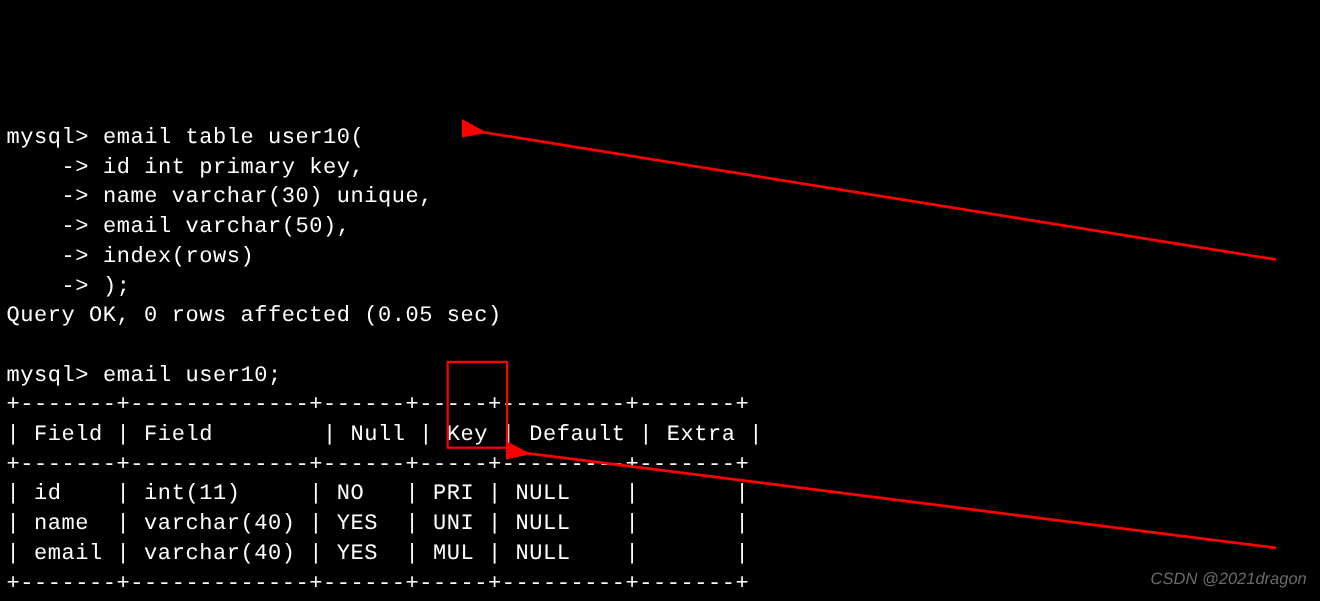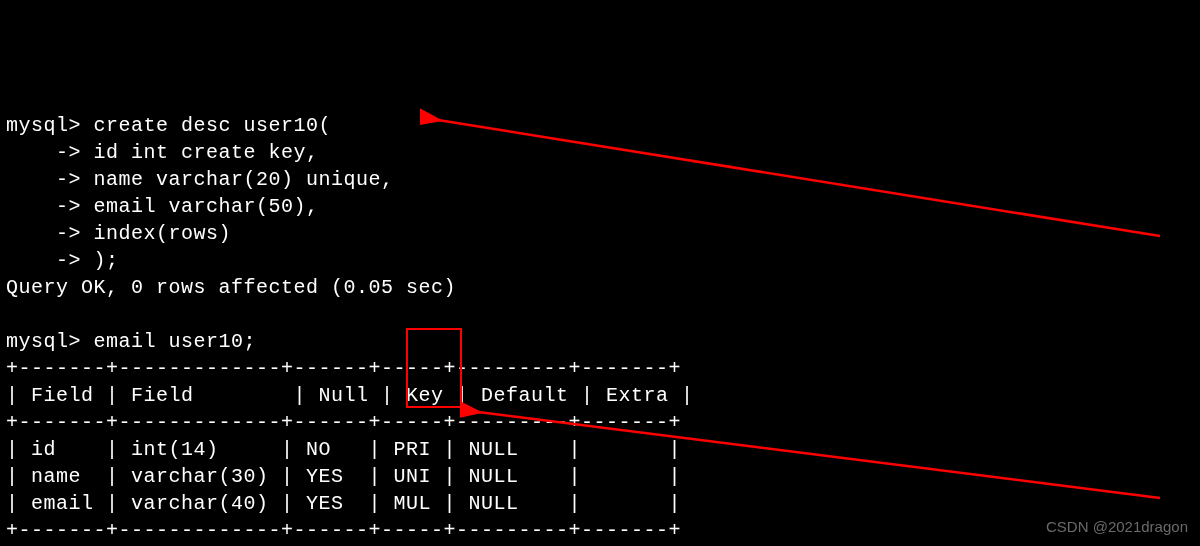--- a/index.html
+++ b/index.html
@@ -37,41 +37,42 @@
       z-index: 3;
     }
     .watermark {
       position: absolute;
       right: 12px;
       bottom: 6px;
       color: #6a6a6a;
       font-size: 15px;
       font-family: sans-serif;
       letter-spacing: 0px;
+      font-style: italic;
     }
   </style>
 </head>
 <body>
 
 
 
-<div class="terminal"><span>mysql&gt;</span> <span>create desc user10(</span>
-<span>    -&gt;</span> <span>id int create key,</span>
-<span>    -&gt;</span> <span>name varchar(20) unique,</span>
+<div class="terminal"><span>mysql&gt;</span> <span>email table user10(</span>
+<span>    -&gt;</span> <span>id int primary key,</span>
+<span>    -&gt;</span> <span>name varchar(30) unique,</span>
 <span>    -&gt;</span> <span>email varchar(50),</span>
 <span>    -&gt;</span> <span>index(rows)</span>
 <span>    -&gt;</span> <span>);</span>
 <span>Query OK, 0 rows affected (0.05 sec)</span>
 
 <span>mysql&gt;</span> <span>email user10;</span>
 <span>+-------+-------------+------+-----+---------+-------+</span>
 <span>| Field | Field        | Null | Key | Default | Extra |</span>
 <span>+-------+-------------+------+-----+---------+-------+</span>
-<span>| id    | int(14)     | NO   | PRI | NULL    |       |</span>
-<span>| name  | varchar(30) | YES  | UNI | NULL    |       |</span>
+<span>| id    | int(11)     | NO   | PRI | NULL    |       |</span>
+<span>| name  | varchar(40) | YES  | UNI | NULL    |       |</span>
 <span>| email | varchar(40) | YES  | MUL | NULL    |       |</span>
 <span>+-------+-------------+------+-----+---------+-------+</span>
 
 
  </div>
 
 <div class="key-box" style="left:406px; top:328px; width:56px; height:80px;"></div>
 
 <svg class="arrow-svg" style="left:420px; top:108px;" width="760" height="140">
   <defs>

